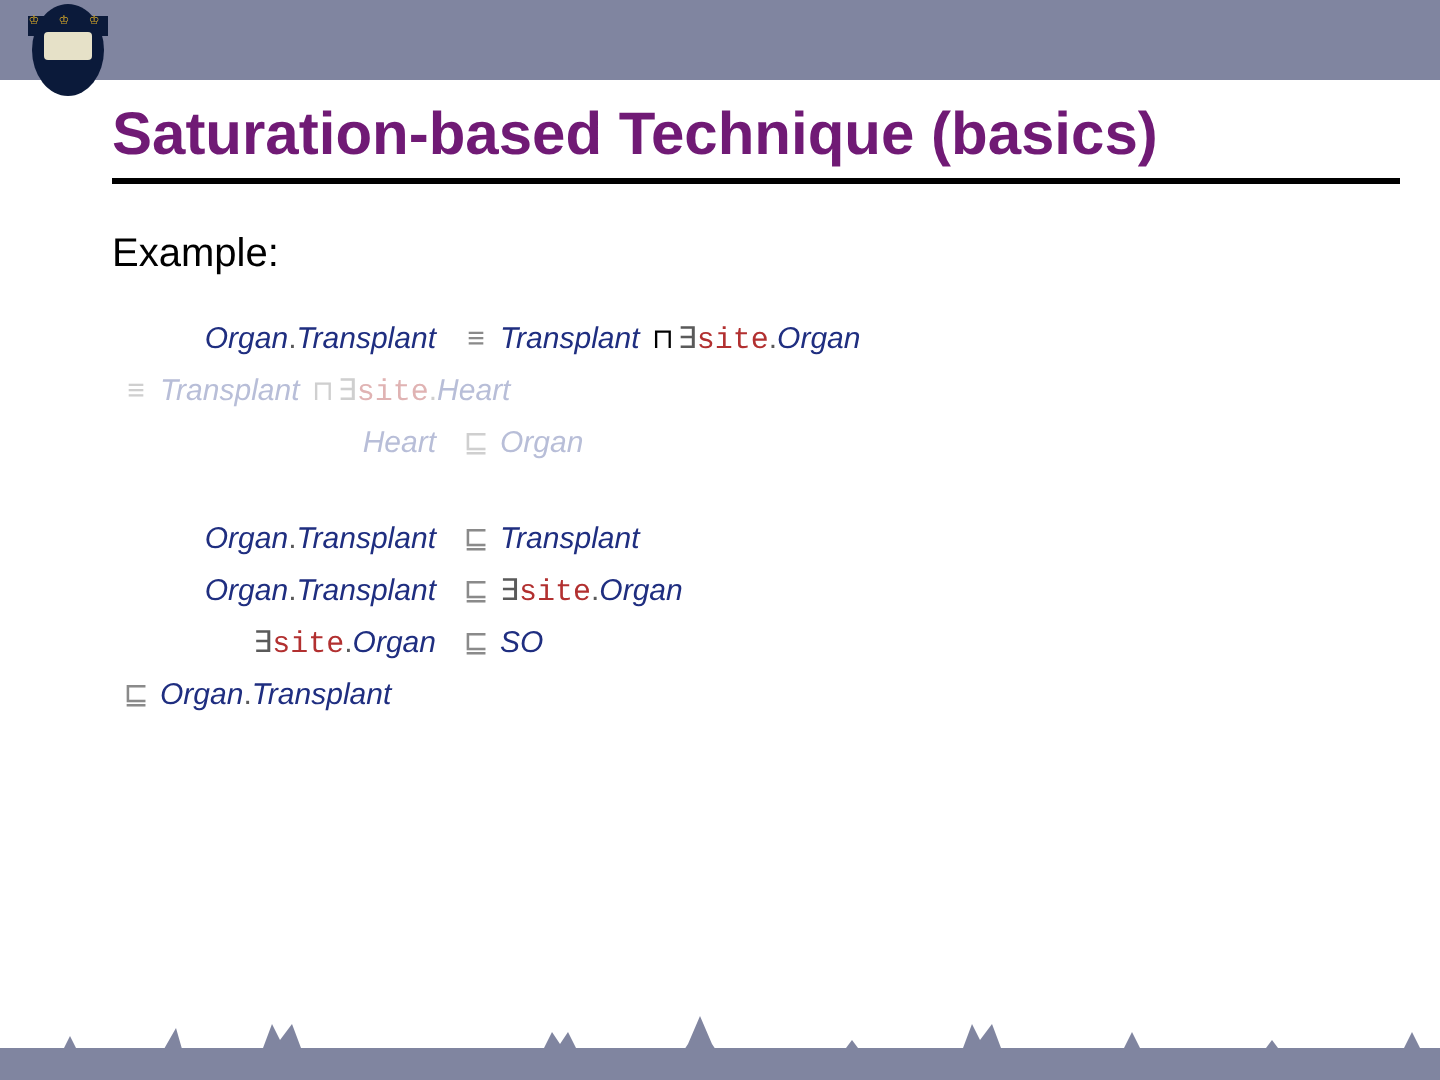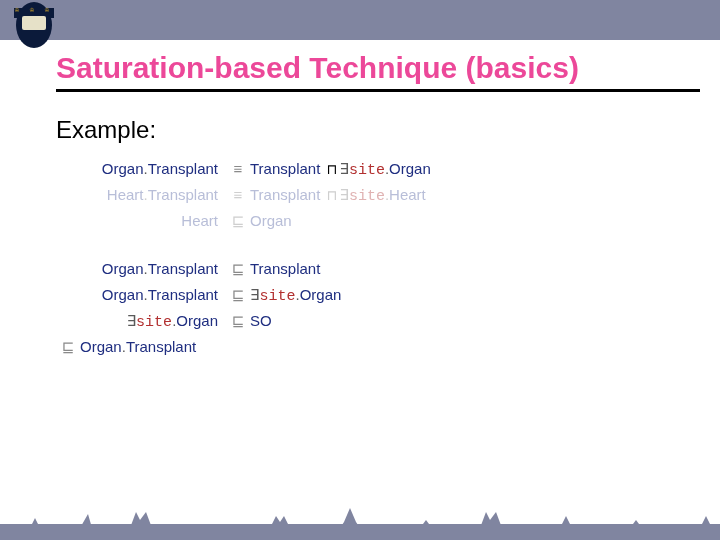--- a/index.html
+++ b/index.html
@@ -5,29 +5,29 @@
   * { margin: 0; padding: 0; box-sizing: border-box; }
   html, body { width: 720px; height: 540px; overflow: hidden; font-family: Arial, Helvetica, sans-serif; background: #fff; }
   .slide { width: 720px; height: 540px; position: relative; }
   .topbar { position: absolute; top: 0; left: 0; right: 0; height: 40px; background: #8085a0; }
   .crest-wrap { position: absolute; top: 2px; left: 14px; width: 40px; height: 48px; }
   .crest-oval { position: absolute; top: 0; left: 2px; width: 36px; height: 46px; background: #0b1a3a; border-radius: 50% / 50%; }
   .crest-band { position: absolute; top: 6px; left: 0; width: 40px; height: 10px; background: #0b1a3a; }
   .crest-book { position: absolute; top: 14px; left: 8px; width: 24px; height: 14px; background: #e6e1c8; border-radius: 2px; }
   .crest-crowns { position: absolute; top: 4px; left: 0; width: 40px; text-align: center; font-size: 6px; color: #d6a828; letter-spacing: 4px; }
   .titlebar { position: absolute; top: 46px; left: 56px; right: 20px; height: 46px; border-bottom: 3px solid #000; display: flex; align-items: flex-end; padding-bottom: 4px; }
-  .title { font-size: 30px; font-weight: bold; color: #ec4899; white-space: nowrap; }
-  .example-label { position: absolute; top: 116px; left: 56px; font-size: 24px; color: #000; }
+  .title { font-size: 30px; font-weight: bold; color: #701a75; white-space: nowrap; }
+  .example-label { position: absolute; top: 116px; left: 56px; font-size: 20px; color: #000; }
   .formulas { position: absolute; top: 160px; left: 56px; right: 40px; }
   .group { margin-bottom: 22px; }
   .row { display: flex; align-items: baseline; height: 26px; font-size: 15px; }
   .lhs { width: 170px; text-align: right; padding-right: 8px; white-space: nowrap; }
   .op { width: 24px; text-align: center; color: #8a8a8a; font-size: 15px; }
   .rhs { white-space: nowrap; }
-  .t-navy { color: #1f2e80; }
+  .t-navy { color: #1f2e80; font-style: italic; }
   .t-red  { color: #b23030; font-family: Liberation Mono, monospace; }
   .t-plain{ color: #5a5a5a; }
   .faded .t-navy { color: #b8bed8; }
   .faded .t-red  { color: #e0b3b3; }
   .faded .op     { color: #cfcfcf; }
   .faded .t-plain{ color: #cfcfcf; }
   .sqcap { display:inline-block; color: inherit; padding: 0 2px; font-size: 14px; }
   .footer { position: absolute; bottom: 0; left: 0; right: 0; height: 42px; }
   .footer-band { position: absolute; bottom: 0; left: 0; right: 0; height: 16px; background: #8085a0; }
   .skyline { position: absolute; bottom: 0; left: 0; right: 0; height: 42px; }
@@ -60,23 +60,20 @@
           <span class="t-navy">Organ</span><span class="t-plain">.</span><span class="t-navy">Transplant</span>
         </span>
         <span class="op">≡</span>
         <span class="rhs">
           <span class="t-navy">Transplant</span>
           <span class="sqcap t-plain">⊓</span><span class="t-plain">∃</span><span class="t-red">site</span><span class="t-plain">.</span><span class="t-navy">Organ</span>
         </span>
       </div>
 
       <div class="row faded">
-        <span class="lhs">
-          <span class="t-navy">Heart</span><span class="t-plain">.</span><span class="t-navy">Transplant</span>
-        </span>
         <span class="op">≡</span>
         <span class="rhs">
           <span class="t-navy">Transplant</span>
           <span class="sqcap t-plain">⊓</span><span class="t-plain">∃</span><span class="t-red">site</span><span class="t-plain">.</span><span class="t-navy">Heart</span>
         </span>
       </div>
 
       <div class="row faded">
         <span class="lhs">
           <span class="t-navy">Heart</span>

